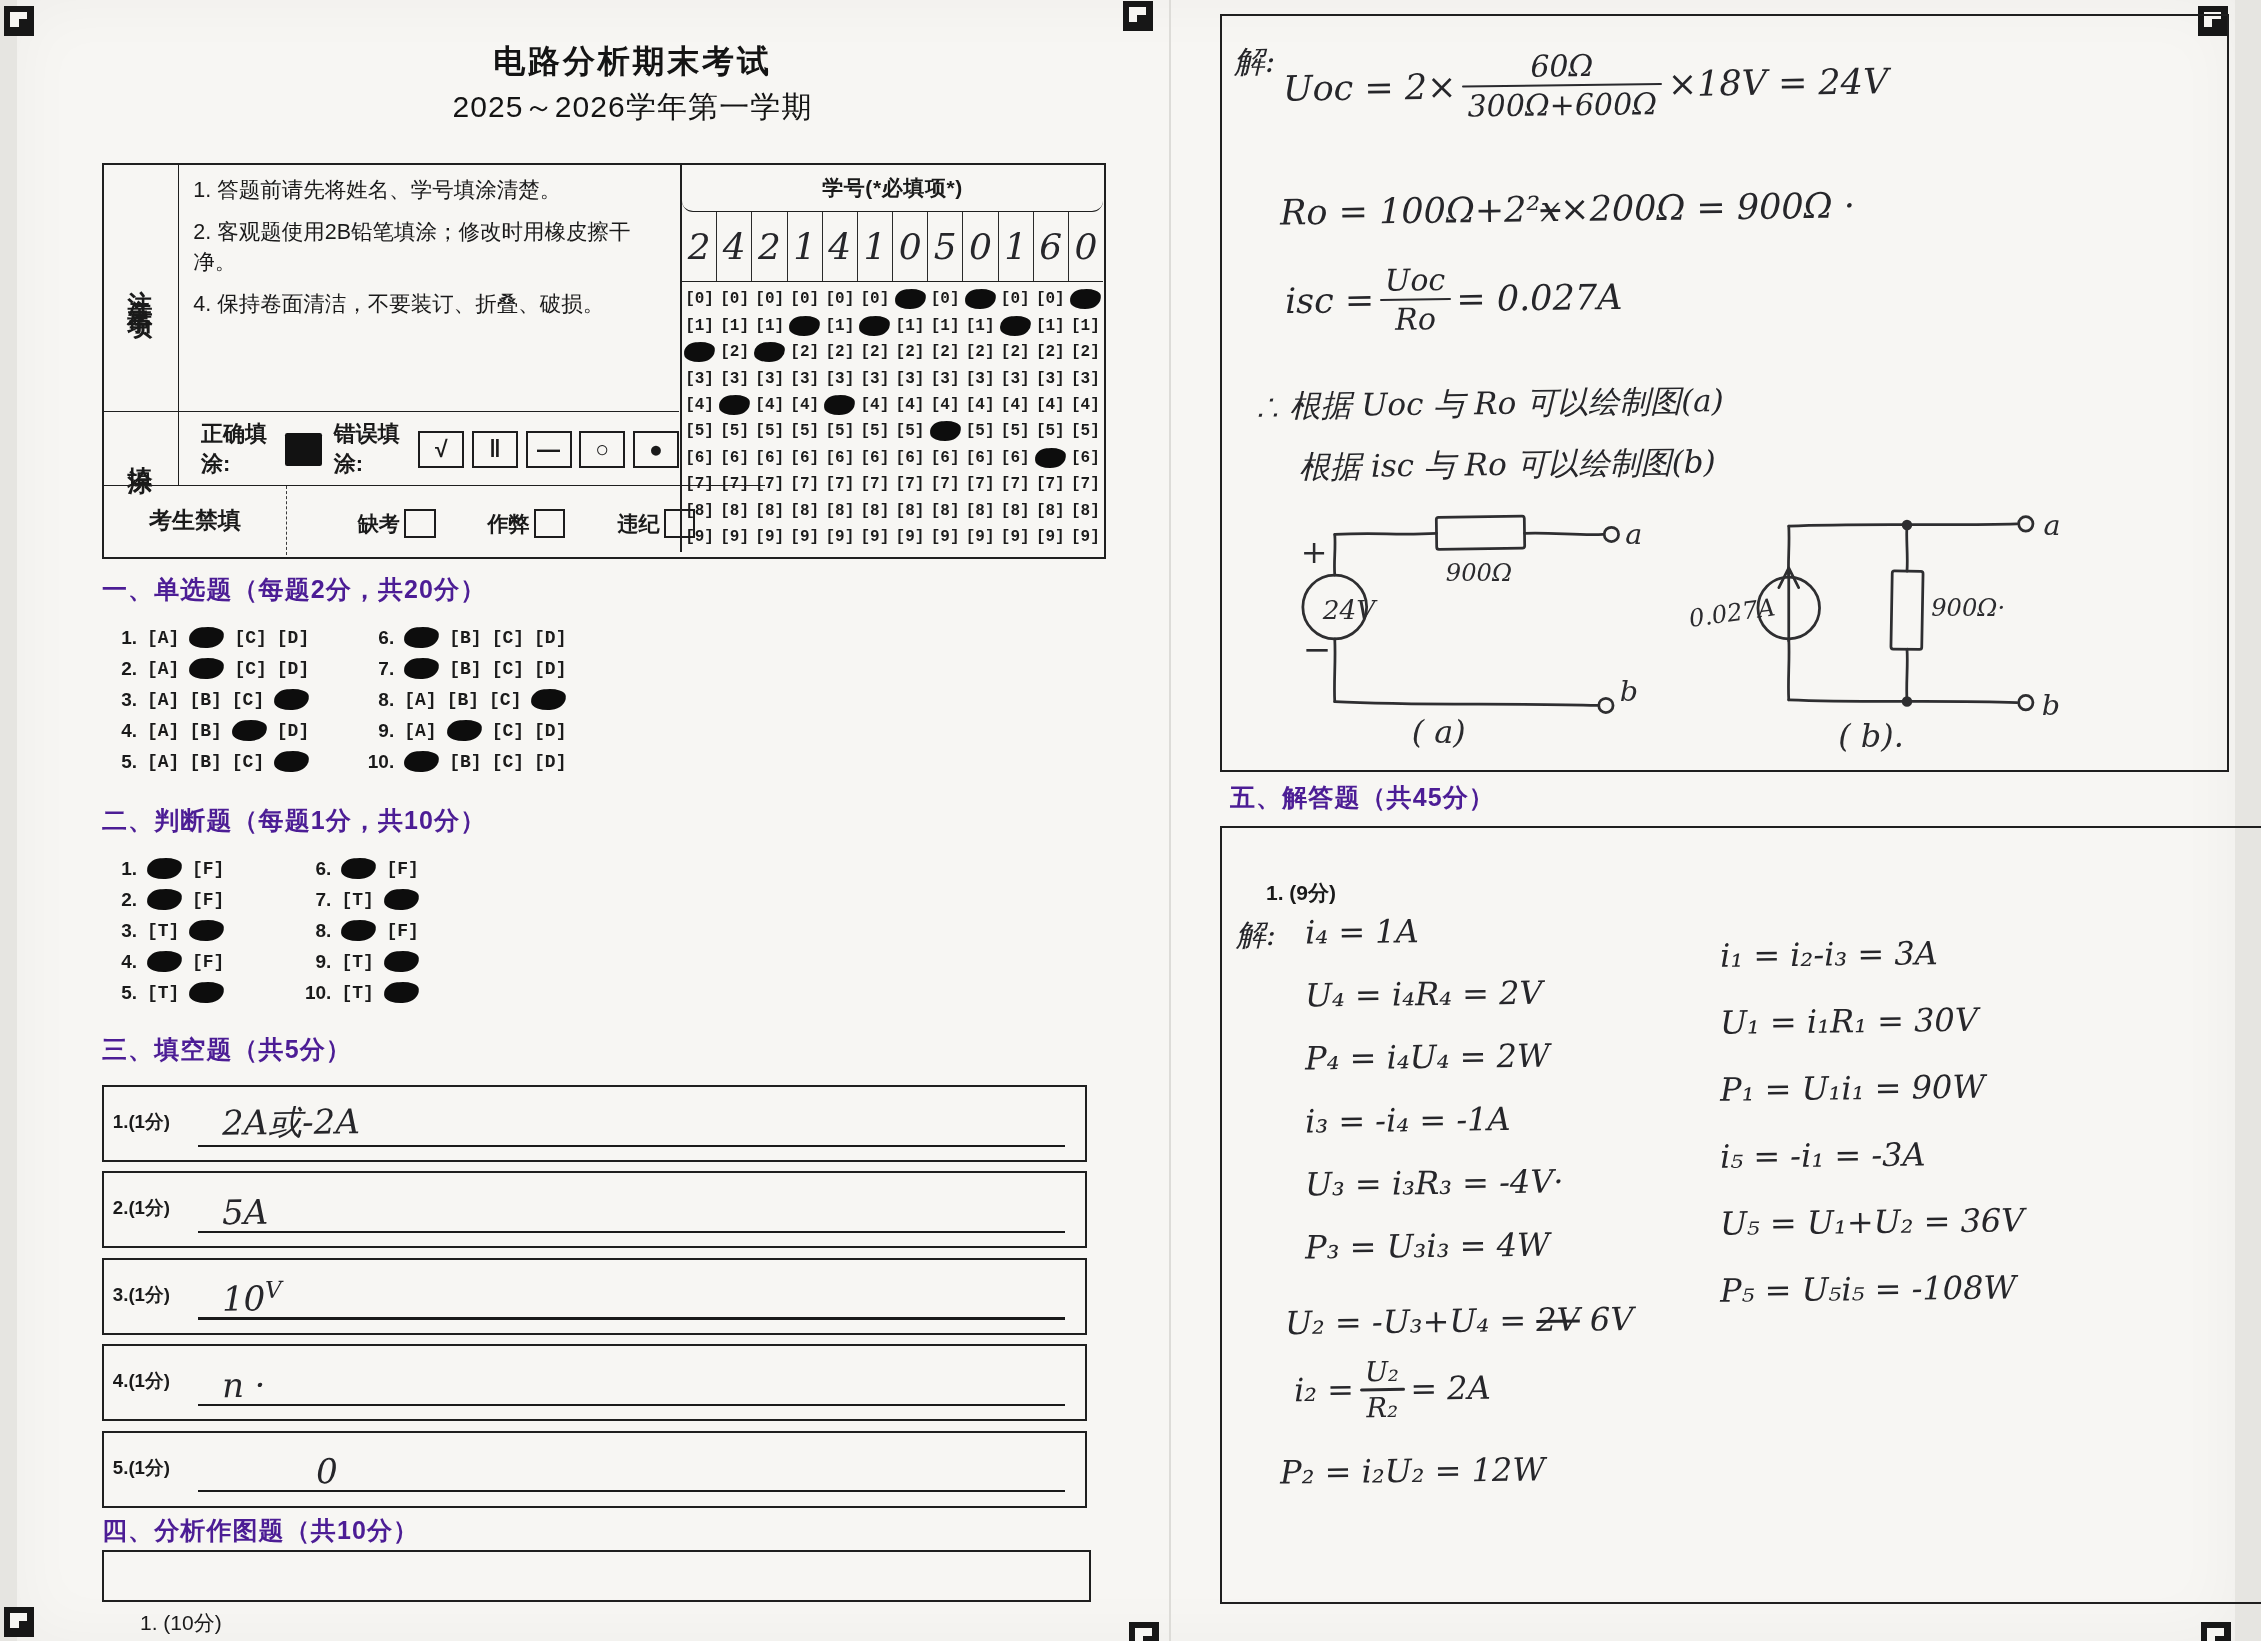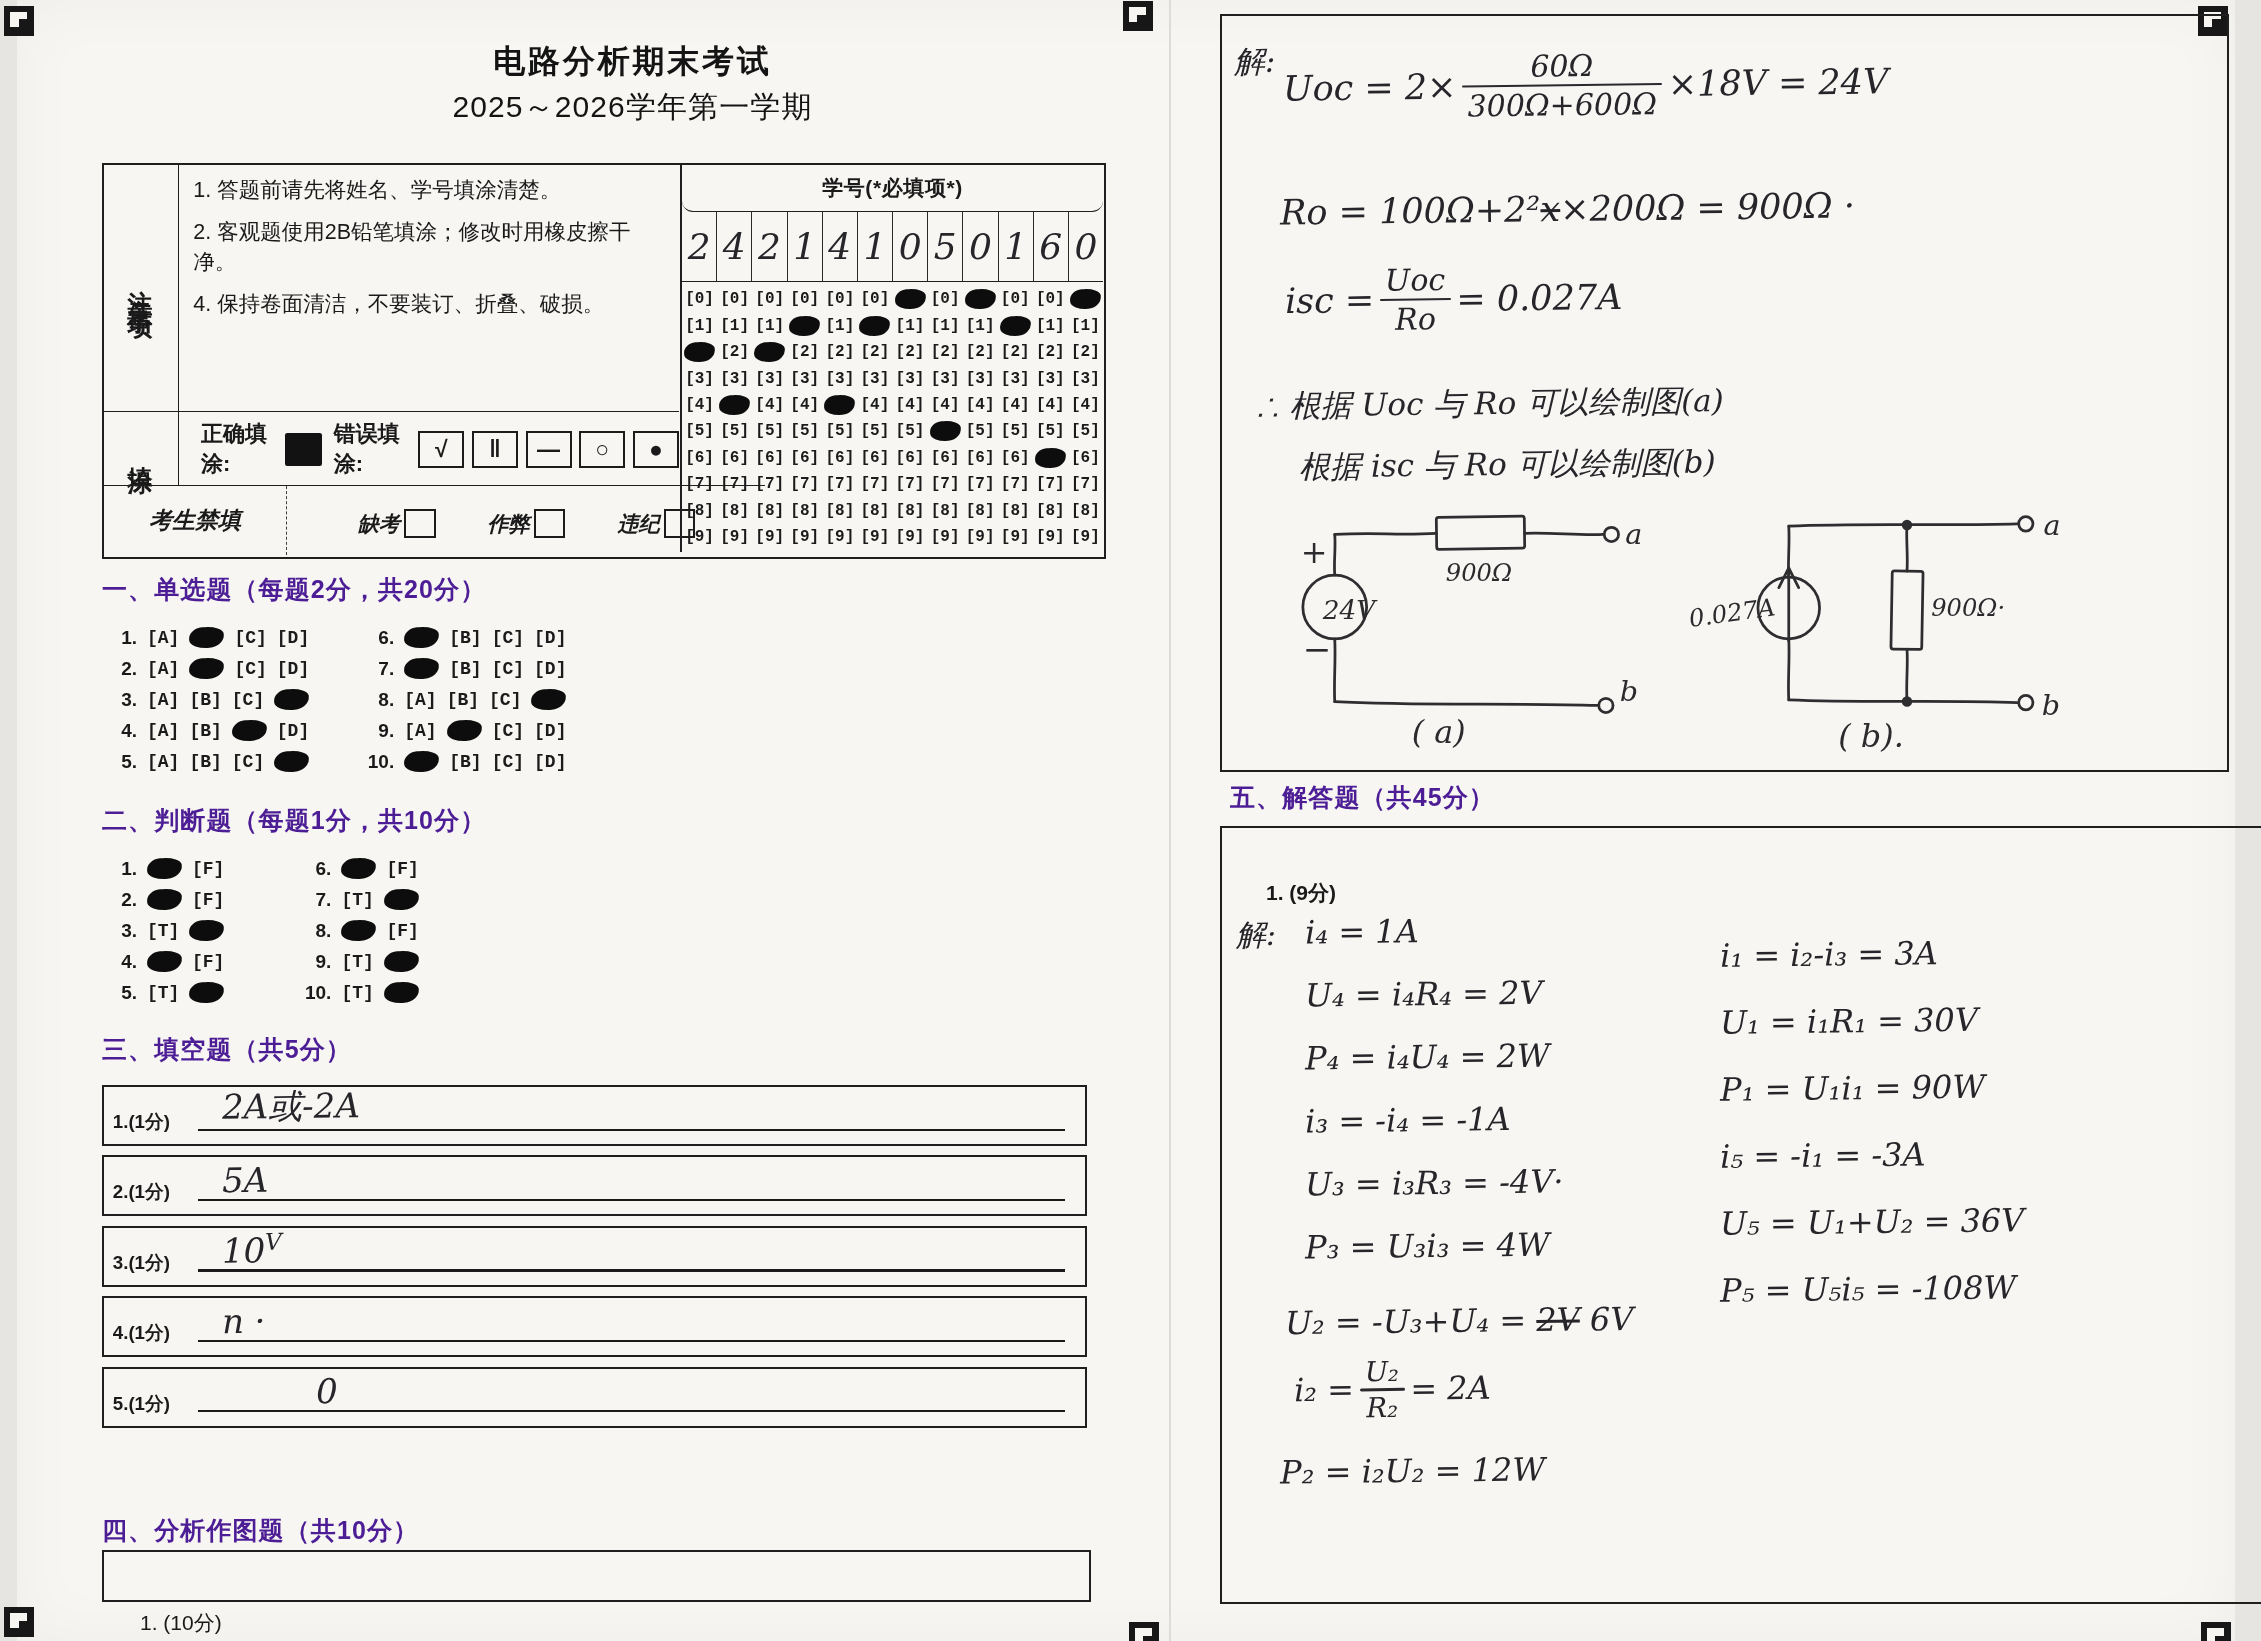--- a/index.html
+++ b/index.html
@@ -30,21 +30,21 @@
            box-sizing:border-box;font-size:21.5px;line-height:1.36;font-weight:500;}
   .n-item{margin-bottom:13.2px;}
   .n-row2{position:absolute;left:0;top:246px;width:575px;height:74px;border-top:1.7px solid #1f1f1f;}
   .r2-label{position:absolute;left:0;top:0;width:74px;height:100%;border-right:1.7px solid #1f1f1f;
             display:flex;align-items:center;justify-content:center;}
   .r2-content{position:absolute;left:75px;top:0;right:0;height:100%;display:flex;align-items:center;
               gap:12px;padding-left:22px;font-size:22px;font-weight:600;}
   .fill-sample{width:48px;height:33px;background:#121212;border-radius:2.2px;}
   .wrong-box{width:42px;height:33px;border:2.2px solid #1c1c1c;display:flex;align-items:center;
              justify-content:center;font-size:23px;font-weight:700;}
-  .n-row3{position:absolute;left:0;top:320px;width:661px;height:69px;border-top:1.7px solid #1f1f1f;font-style:italic;}
+  .n-row3{position:absolute;left:0;top:320px;width:661px;height:69px;border-top:1.7px solid #1f1f1f;}
   .r3-label{position:absolute;left:0;top:0;width:182px;height:100%;border-right:1.7px dashed #3a3a3a;
             display:flex;align-items:center;justify-content:center;font-size:23px;font-weight:600;}
   .r3-content{position:absolute;left:184px;top:0;right:0;height:100%;display:flex;justify-content:center;
               gap:52px;padding-top:3.3px;}
   .forbid-opt{display:flex;flex-direction:row;align-items:center;gap:4.4px;font-size:21px;font-weight:600;}
   .forbid-box{width:27.5px;height:25px;border:2.2px solid #1c1c1c;}
 
   
   .sid{position:absolute;left:576px;top:0;width:421px;height:387px;border-left:2.2px solid #1f1f1f;}
   .sid-head{height:46px;border-bottom:1.7px solid #1f1f1f;display:flex;align-items:center;
@@ -61,21 +61,21 @@
 
   
   .q-grid{position:absolute;display:grid;grid-auto-flow:column;column-gap:50px;}
   .q-row{display:flex;align-items:center;gap:10px;}
   .qn{min-width:35px;text-align:right;font-size:19px;font-weight:600;}
   .opt{font-family:"Liberation Mono",monospace;font-size:18px;font-weight:700;color:#1b1b1b;}
   .mcb{width:35px;height:21px;}
 
   
   .blank-list{position:absolute;left:102px;top:1085px;width:985px;display:flex;flex-direction:column;gap:9.4px;}
-  .blank-box{position:relative;height:61px;border:2.2px solid #1f1f1f;box-sizing:border-box;}
+  .blank-box{position:relative;height:77px;border:2.2px solid #1f1f1f;box-sizing:border-box;}
   .blank-label{position:absolute;left:8.8px;top:22px;font-size:18.7px;font-weight:700;}
   .blank-line{position:absolute;left:94px;right:20px;bottom:13.2px;height:2.2px;background:#1a1a1a;}
   .blank-ans{position:absolute;left:118px;bottom:14.3px;font-size:34px;white-space:nowrap;}
   .blank-box:nth-child(5) .blank-ans{left:212px;}
   .blank-ans sup{font-size:23px;}
 
   .draw-box{position:absolute;left:102px;top:1550px;width:985px;height:48px;border:2.2px solid #1f1f1f;}
   .q41-label{position:absolute;left:140px;top:1609px;font-size:21px;font-weight:400;}
   .q51-label{position:absolute;left:44px;top:51px;font-size:21px;font-weight:600;}
 

